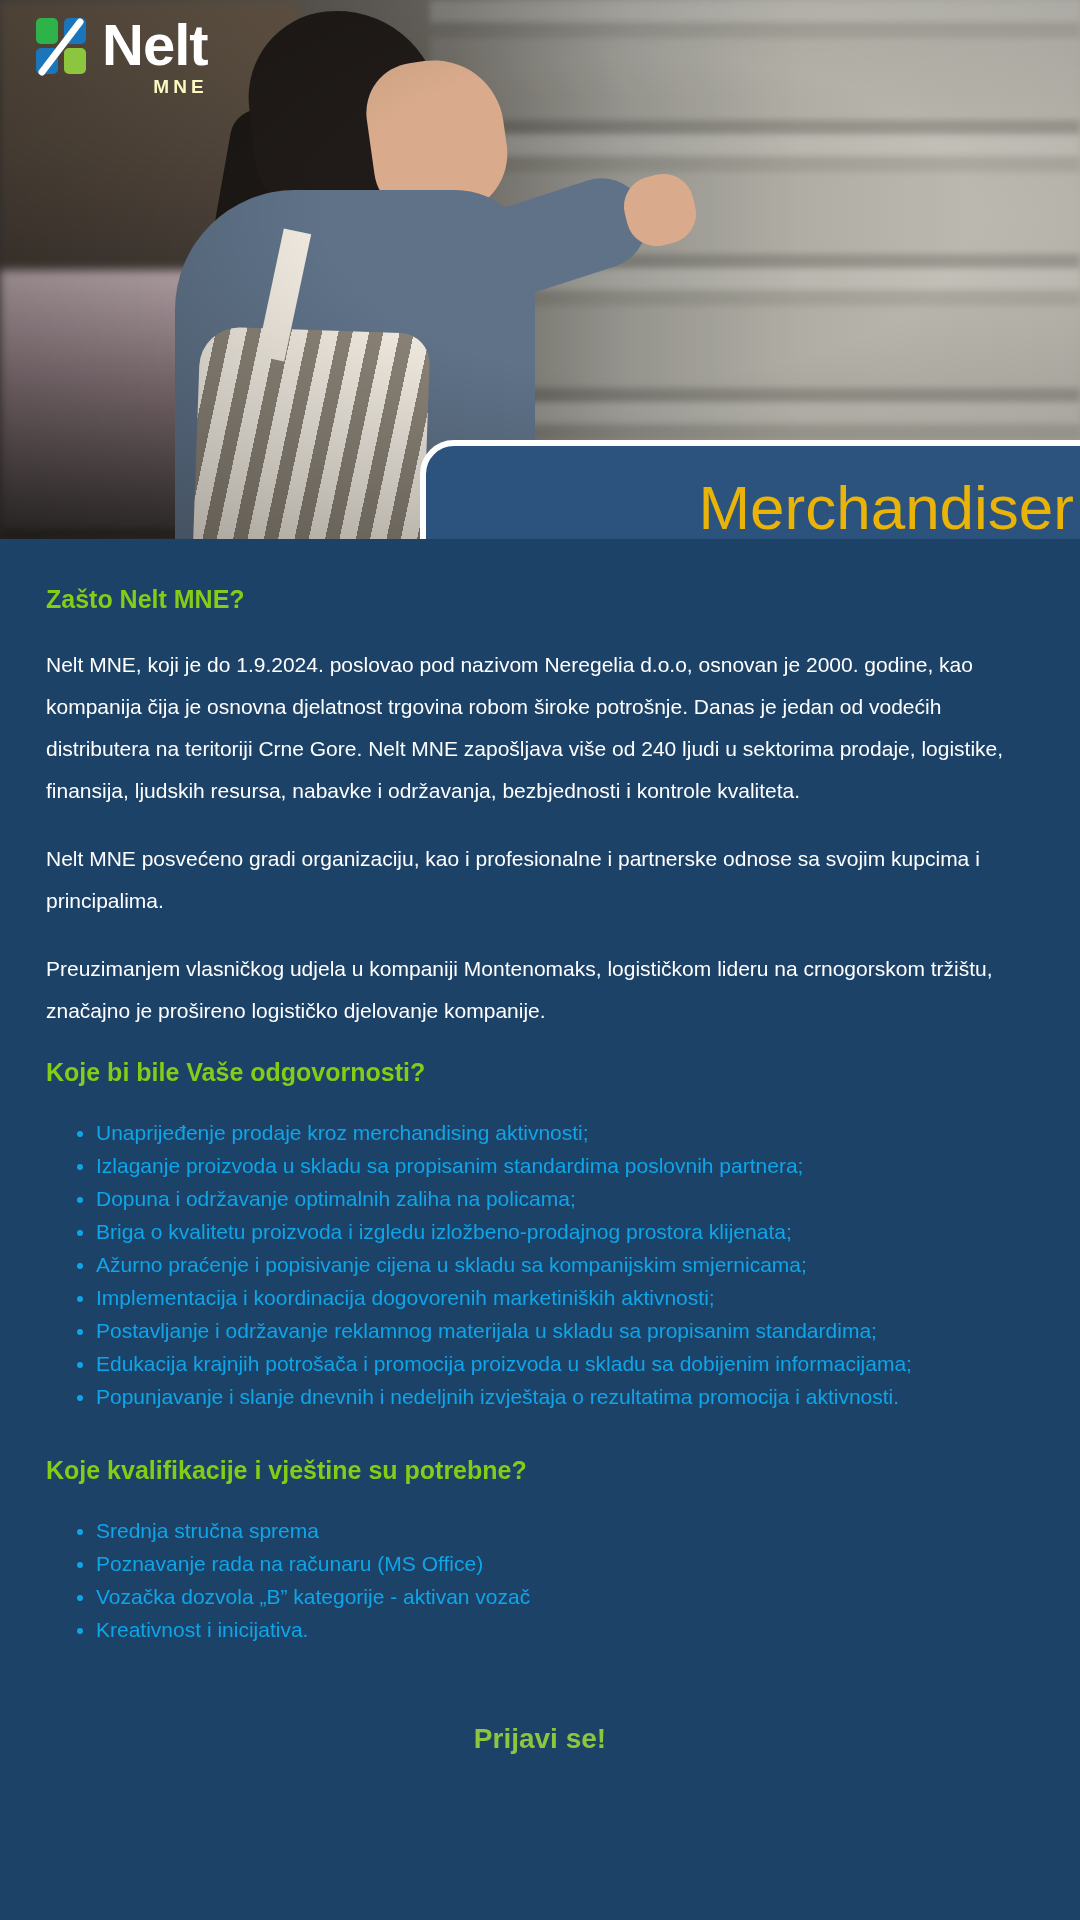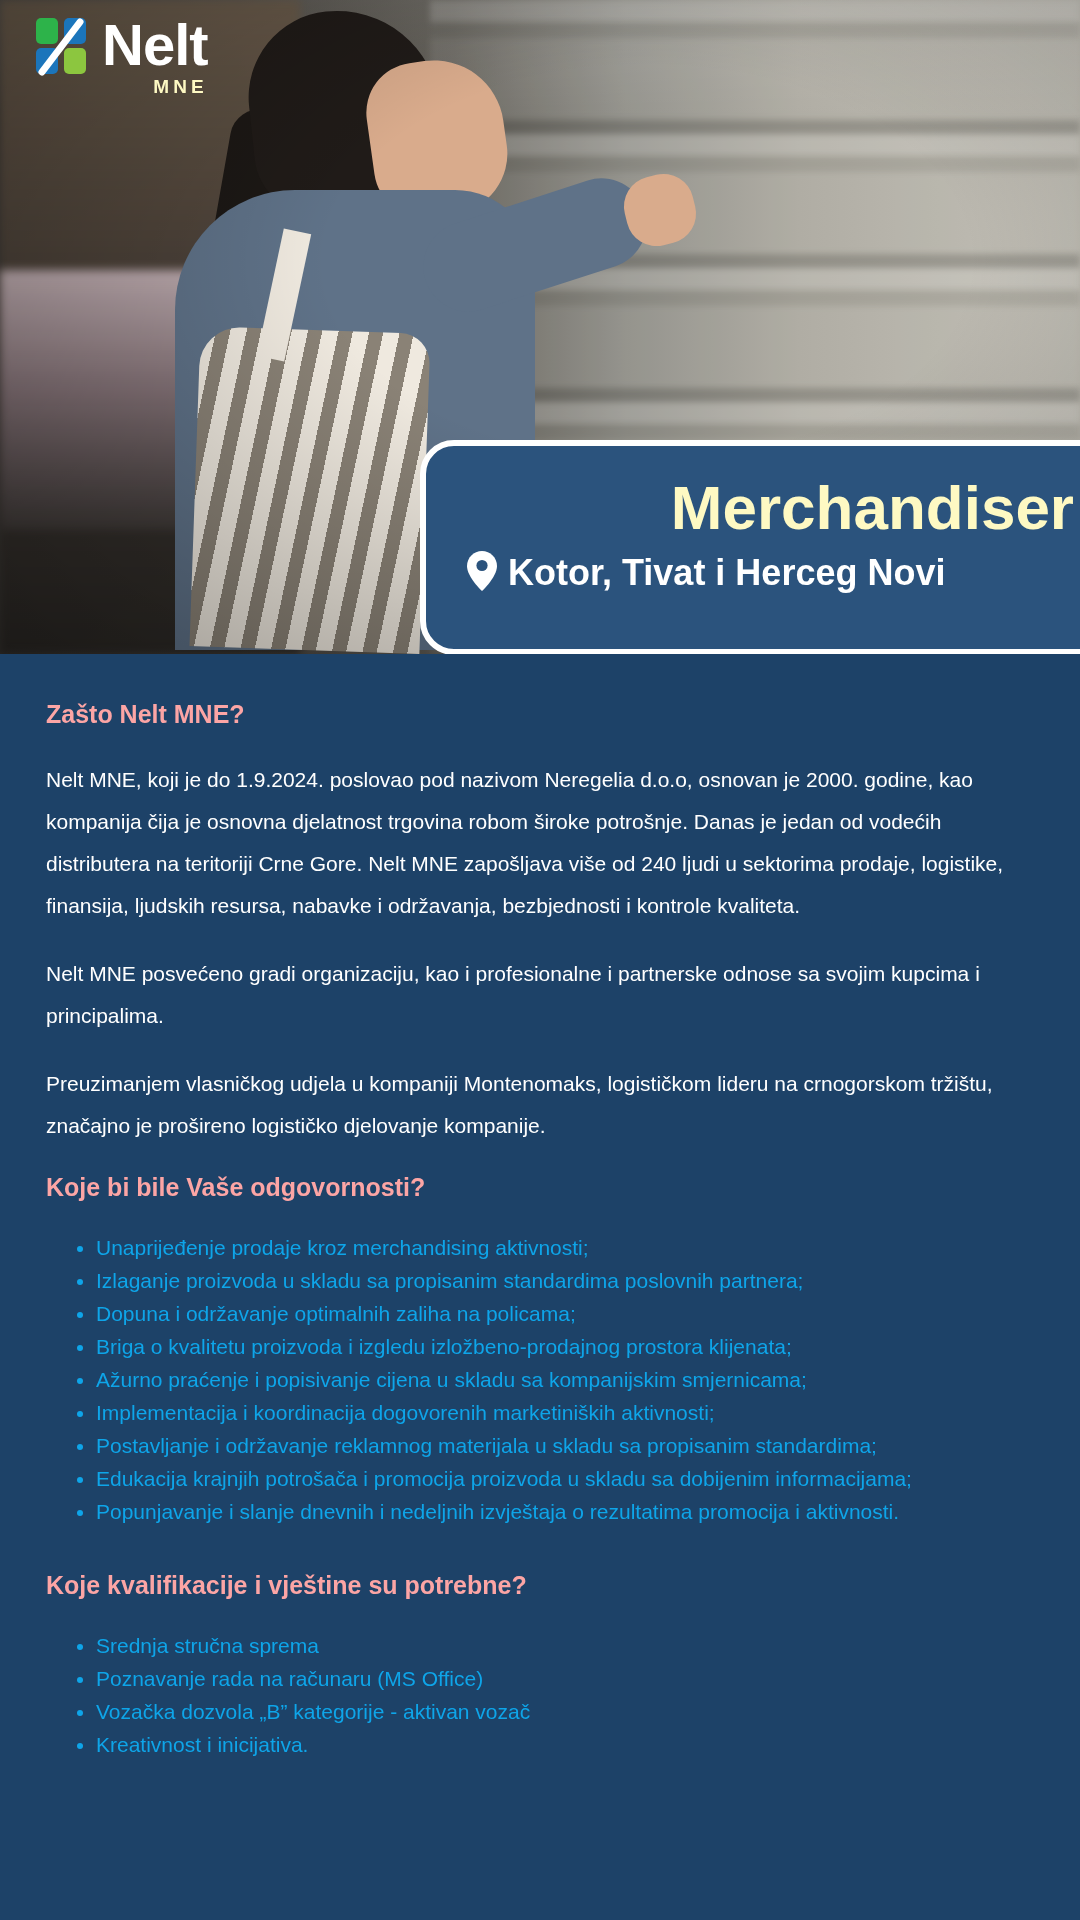--- a/index.html
+++ b/index.html
@@ -12,21 +12,21 @@
     background: #1d4268;
     font-family: "Liberation Sans", sans-serif;
     overflow: hidden;
     position: relative;
   }
 
   
   .hero {
     position: relative;
     width: 1080px;
-    height: 654px;
+    height: 539px;
     overflow: hidden;
     background: #2c2b2e;
   }
   
   .photo {
     position: absolute;
     inset: 0;
     background:
       
       linear-gradient(180deg, rgba(255,255,255,0.10) 0%, rgba(255,255,255,0.0) 18%),
@@ -187,23 +187,23 @@
     width: 700px;
     height: 215px;
     background: #2b537d;
     border: 6px solid #ffffff;
     border-radius: 34px 0 0 34px;
     box-sizing: border-box;
     padding: 26px 40px 0 40px;
     z-index: 6;
   }
   .job-title {
-    color: #fef9c3;
+    color: #eab308;
     font-size: 62px;
-    font-weight: bold;
+    font-weight: normal;
     text-align: right;
     line-height: 72px;
     margin: 0;
   }
   .job-loc-row {
     display: flex;
     align-items: center;
     gap: 10px;
     margin-top: 6px;
   }
@@ -220,21 +220,21 @@
   
   .content {
     position: relative;
     padding: 46px 46px 0 46px;
     color: #ffffff;
   }
   h2.section-heading {
     font-size: 25px;
     font-weight: bold;
     margin: 0 0 30px 0;
-    color: #fca5a5;
+    color: #84cc16;
   }
   h2.section-heading.spaced-top {
     margin-top: 44px;
   }
   p.para {
     font-size: 21px;
     line-height: 42px;
     margin: 0 0 26px 0;
     color: #ffffff;
   }
@@ -332,13 +332,16 @@
   </ul>
 
   <h2 class="section-heading spaced-top">Koje kvalifikacije i vještine su potrebne?</h2>
   <ul class="bullets">
     <li>Srednja stručna sprema</li>
     <li>Poznavanje rada na računaru (MS Office)</li>
     <li>Vozačka dozvola „B” kategorije - aktivan vozač</li>
     <li>Kreativnost i inicijativa.</li>
   </ul>
 
+  <div class="apply-wrap">
+    <a class="apply-link" href="#">Prijavi se!</a>
+  </div>
 </div>
 
 </body></html>

